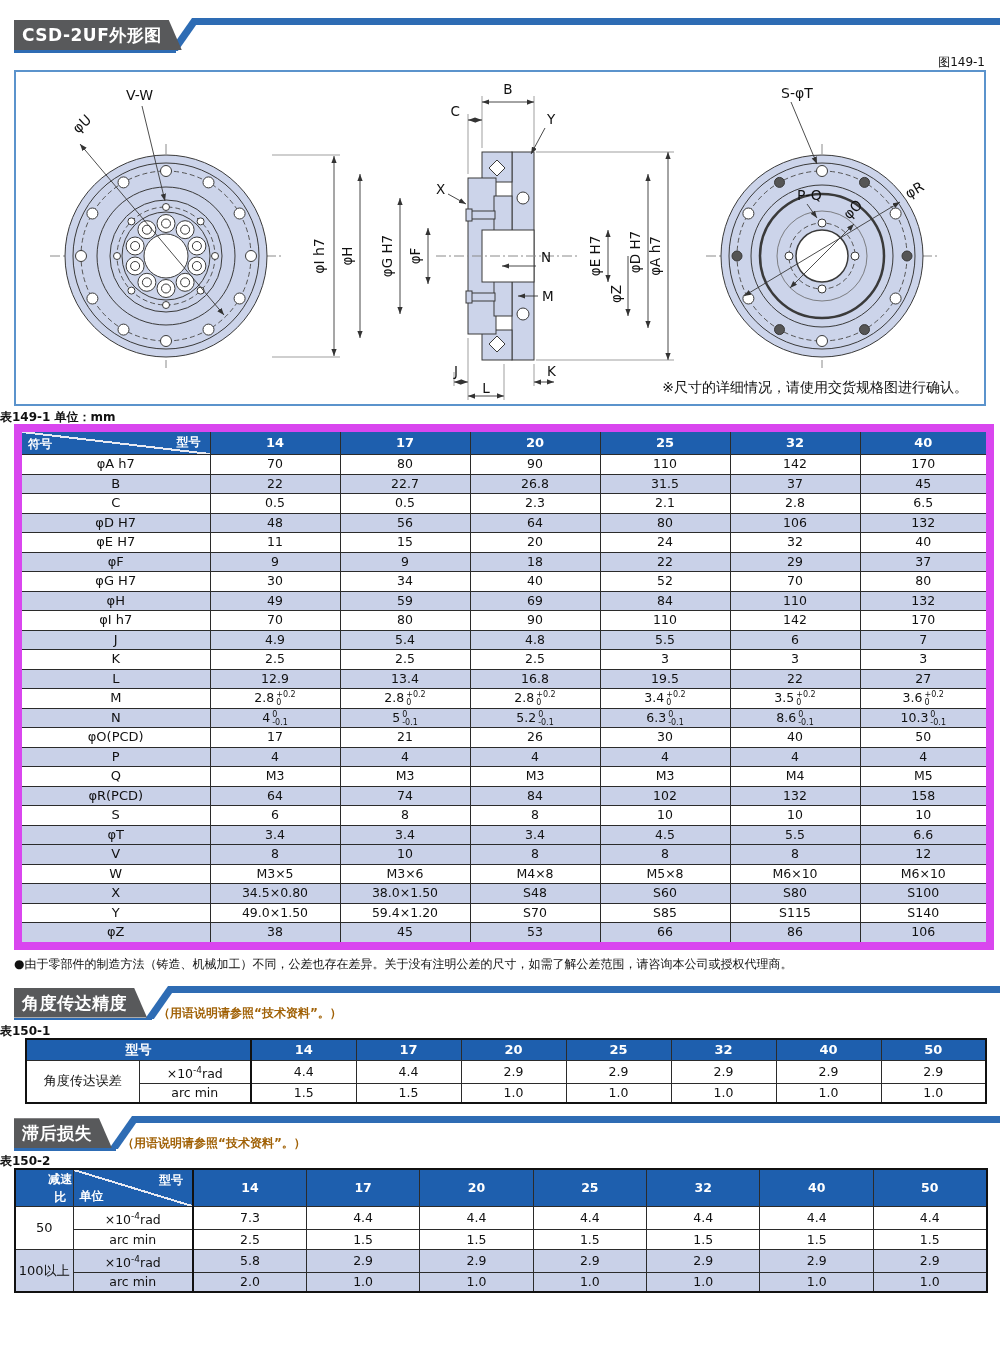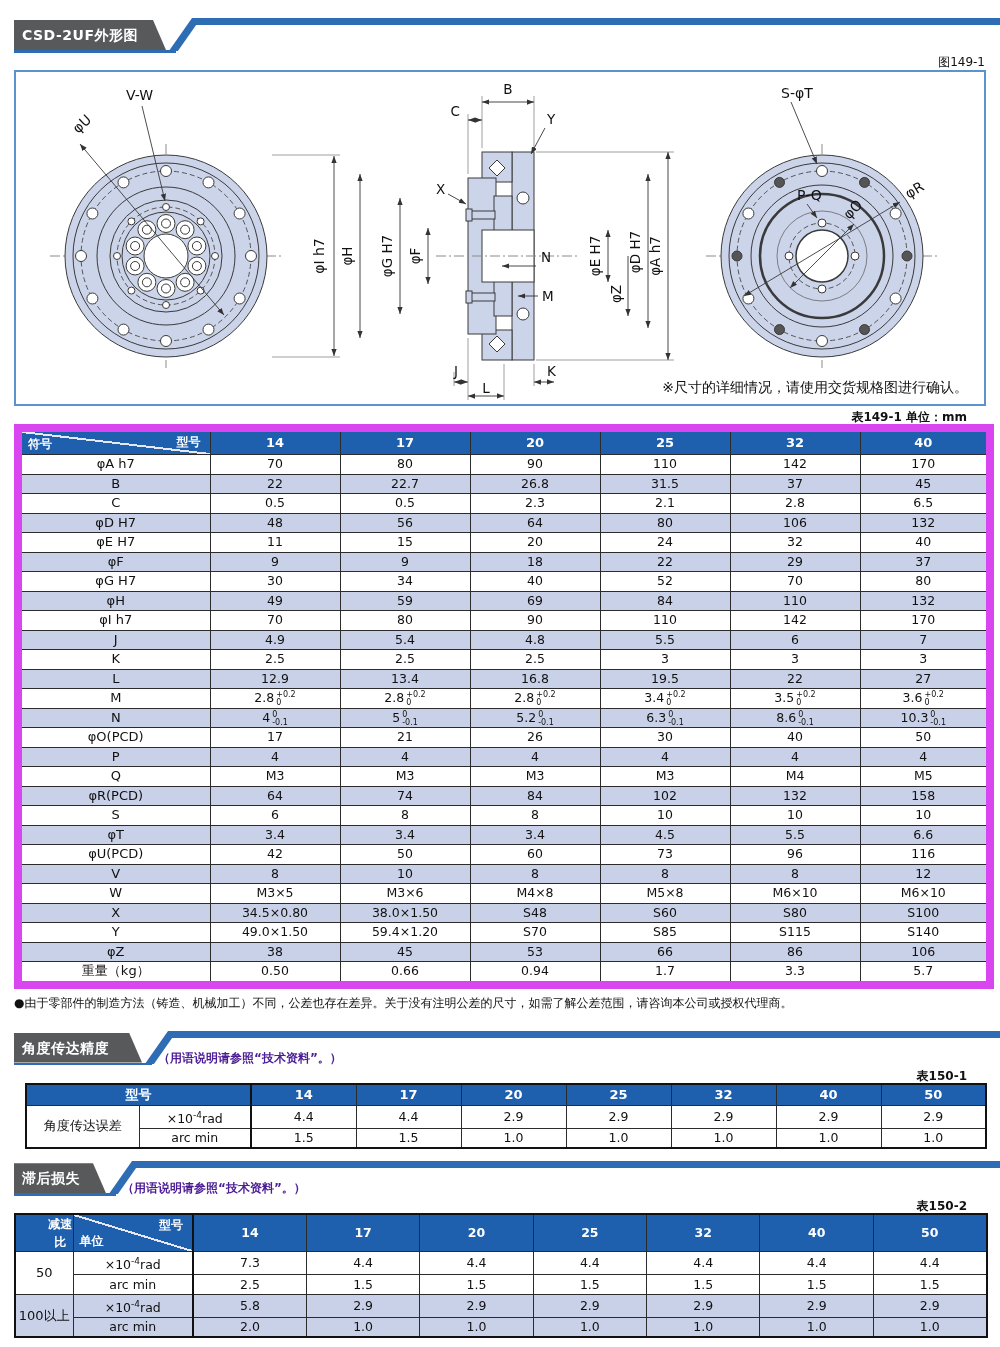--- a/index.html
+++ b/index.html
@@ -10,30 +10,30 @@
   }
   .page{width:1000px;height:1347px;position:relative;padding-top:18px;box-sizing:border-box;}
 
   
   .sec-hdr{position:relative;height:34px;--lw:152px;}
   .sec-hdr .hdr-band{position:absolute;top:0;left:calc(14px + var(--lw) + 30px);right:0;height:7px;background:#2e6cb4;}
   .sec-hdr .hdr-diag{position:absolute;top:0;left:calc(14px + var(--lw) + 26px);width:9px;height:33px;background:#2e6cb4;transform-origin:0 0;transform:skewX(-35deg);}
   .sec-hdr .hdr-under{position:absolute;top:32px;left:14px;width:calc(var(--lw) + 10px);height:2.5px;background:#2e6cb4;}
   .sec-hdr .hdr-label{
     position:absolute;left:14px;top:2px;height:30px;line-height:30px;min-width:var(--lw);
-    box-sizing:border-box;background:#58595b;color:#fff;font-size:14px;font-weight:bold;
+    box-sizing:border-box;background:#58595b;color:#fff;font-size:17px;font-weight:bold;
     padding:0 20px 0 8px;letter-spacing:.5px;
     clip-path:polygon(0 0,calc(100% - 13px) 0,100% 100%,0 100%);
   }
-  .sec-hdr .hdr-sub{position:absolute;left:calc(14px + var(--lw) + 16px);bottom:-2px;font-size:12px;font-weight:bold;color:#4c1d95;}
+  .sec-hdr .hdr-sub{position:absolute;left:calc(14px + var(--lw) + 16px);bottom:-2px;font-size:12px;font-weight:bold;color:#a16207;}
   .hdr-acc{--lw:128px;}
   .hdr-hys{--lw:92px;}
 
   .fig-no{height:16px;text-align:right;padding:2px 15px 0 8px;font-size:12px;color:#111;}
-  .table-no{height:15px;text-align:right;padding:3px 33px 0 0;font-size:12px;font-weight:bold;color:#111;}
+  .table-no{height:15px;text-align:left;padding:3px 33px 0 0;font-size:12px;font-weight:bold;color:#111;}
 
   
   .drawing-box{margin:0 14px;height:332px;border:2px solid #5b93cc;background:#fff;}
   .drawing-box svg{display:block;}
 
   
   table{border-collapse:collapse;table-layout:fixed;}
   td,th{border:1px solid #2b2b2b;padding:0;text-align:center;vertical-align:middle;
         font-size:12.5px;font-weight:normal;height:18.5px;line-height:18px;background:#fff;}
   thead th{background:#1e5fae;color:#fff;font-weight:bold;}
@@ -465,29 +465,20 @@
         </tr>
         <tr class="shade">
           <td class="rowlabel">φT</td>
           <td>3.4</td>
           <td>3.4</td>
           <td>3.4</td>
           <td>4.5</td>
           <td>5.5</td>
           <td>6.6</td>
         </tr>
-        <tr>
-          <td class="rowlabel">φU(PCD)</td>
-          <td>42</td>
-          <td>50</td>
-          <td>60</td>
-          <td>73</td>
-          <td>96</td>
-          <td>116</td>
-        </tr>
         <tr class="shade">
           <td class="rowlabel">V</td>
           <td>8</td>
           <td>10</td>
           <td>8</td>
           <td>8</td>
           <td>8</td>
           <td>12</td>
         </tr>
         <tr>
@@ -519,35 +510,26 @@
         </tr>
         <tr class="shade">
           <td class="rowlabel">φZ</td>
           <td>38</td>
           <td>45</td>
           <td>53</td>
           <td>66</td>
           <td>86</td>
           <td>106</td>
         </tr>
-        <tr>
-          <td class="rowlabel">重量（kg）</td>
-          <td>0.50</td>
-          <td>0.66</td>
-          <td>0.94</td>
-          <td>1.7</td>
-          <td>3.3</td>
-          <td>5.7</td>
-        </tr>
       </tbody>
   </table>
 
   <div class="footnote">●由于零部件的制造方法（铸造、机械加工）不同，公差也存在差异。关于没有注明公差的尺寸，如需了解公差范围，请咨询本公司或授权代理商。</div>
 
-  <div class="sec-hdr hdr-acc" style="margin-top:19px;">
+  <div class="sec-hdr hdr-acc" style="margin-top:13px;">
     <div class="hdr-band"></div>
     <div class="hdr-diag"></div>
     <div class="hdr-under"></div>
     <div class="hdr-label">角度传达精度</div>
     <span class="hdr-sub">（用语说明请参照“技术资料”。）</span>
   </div>
   <div class="table-no">表150-1</div>
 
   <table class="acc">
     <colgroup>

